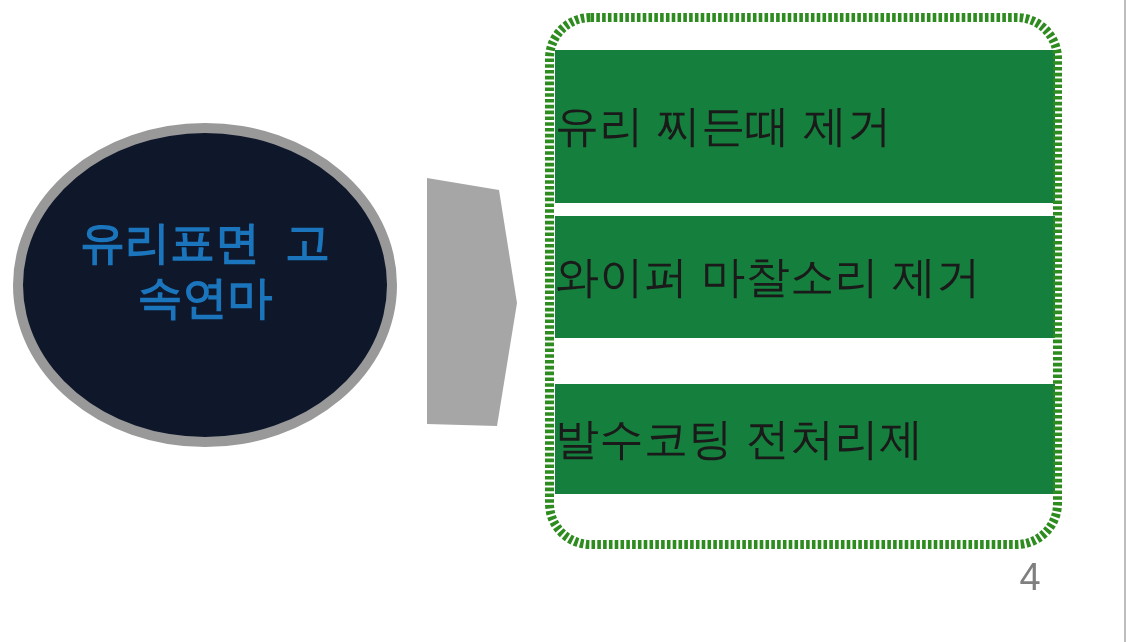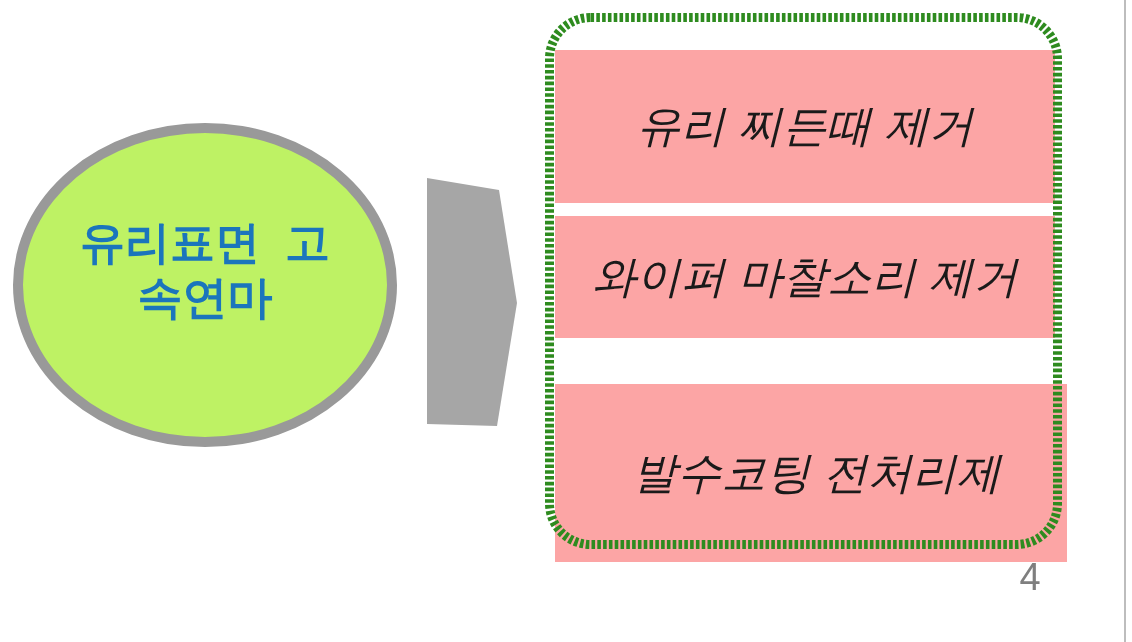--- a/index.html
+++ b/index.html
@@ -17,21 +17,21 @@
   }
 
   
   .ellipse {
     position: absolute;
     left: 13px;
     top: 123px;
     width: 384px;
     height: 324px;
     box-sizing: border-box;
-    background: #bef264;
+    background: #0f172a;
     border: 10px solid #999999;
     border-radius: 50%;
     display: flex;
     align-items: center;
     justify-content: center;
   }
   .ellipse-text {
     color: #1b75bc;
     font-size: 45px;
     font-weight: bold;
@@ -55,29 +55,27 @@
     position: absolute;
     left: 545px;
     top: 13px;
     width: 517px;
     height: 537px;
   }
   .group-row {
     position: absolute;
     left: 10px;
     width: 500px;
-    background: #fca5a5;
+    background: #15803d;
     display: flex;
     align-items: center;
-    justify-content: center;
-    font-style: italic;
   }
   .row-1 { top: 37px;  height: 153px; }
   .row-2 { top: 203px; height: 122px; }
-  .row-3 { top: 371px; height: 178px; padding-left: 12px; }
+  .row-3 { top: 371px; height: 110px; }
   .row-label {
     color: #1a1a1a;
     font-size: 44px;
     letter-spacing: 0.5px;
     text-align: center;
     white-space: nowrap;
   }
   .dashed-border-svg {
     position: absolute;
     left: 0;

